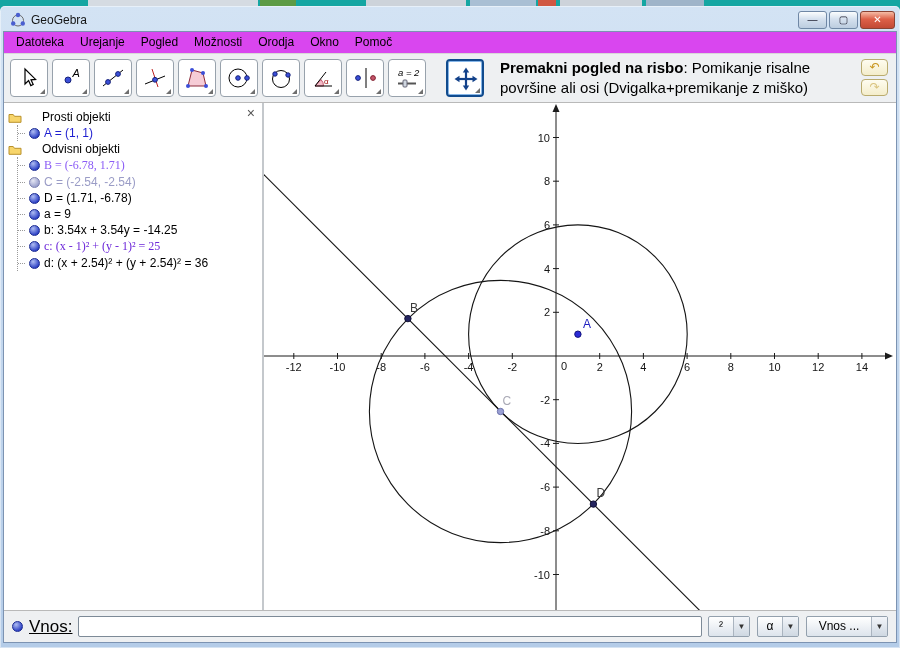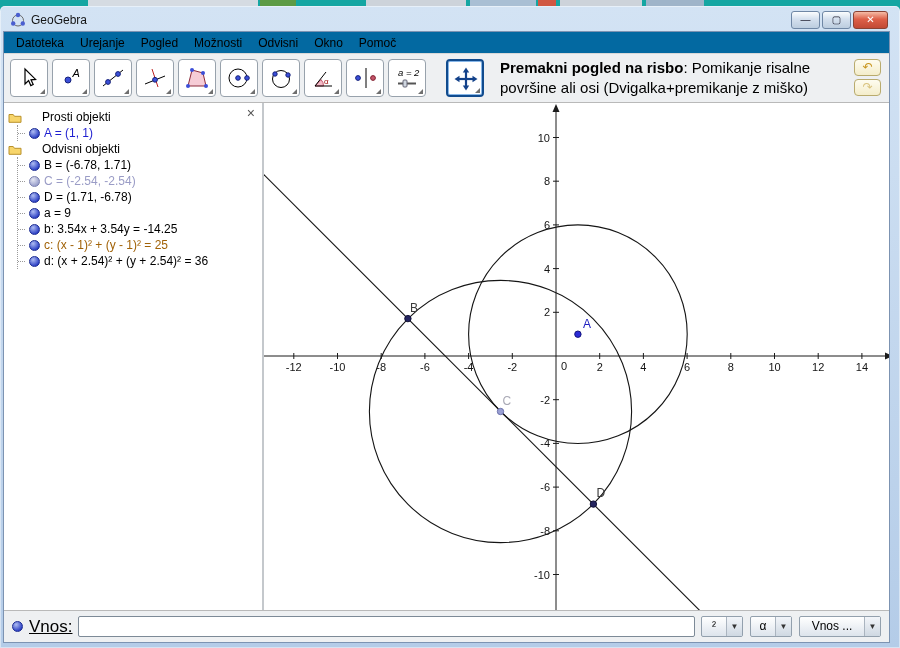--- a/index.html
+++ b/index.html
@@ -5,36 +5,36 @@
   html,body{margin:0;padding:0;}
   body{width:900px;height:648px;position:relative;overflow:hidden;
        font-family:"Liberation Sans",sans-serif;background:#15a6a2;}
 
   
   .frag{position:absolute;top:0;height:7px;}
 
   
   .window{position:absolute;top:6px;left:0;right:0;bottom:0;
           background:linear-gradient(#d3e3f4,#b4cce8);
-          border-radius:5px 5px 0 0;padding:0 10px 7px 3px;box-sizing:border-box;
+          border-radius:5px 5px 0 0;padding:0 3px 7px 3px;box-sizing:border-box;
           box-shadow:inset 0 0 0 1px rgba(255,255,255,.45);}
   .titlebar{height:23px;display:flex;align-items:center;gap:5px;padding:2px 2px 0 7px;}
   .titlebar .title{font-size:12px;color:#141414;}
   .win-buttons{margin-left:auto;display:flex;gap:2px;}
   .winbtn{width:27px;height:16px;border:1px solid #6f87a5;border-radius:3px;
           background:linear-gradient(#fbfdfe,#d4e0ee 45%,#bccddf);
           display:flex;align-items:center;justify-content:center;
           font-size:10px;line-height:10px;color:#223;cursor:pointer;}
   .winbtn.close{background:linear-gradient(#f5bca6,#dd6048 45%,#c24a35);color:#fff;width:33px;border-color:#8a4233;}
 
   .window-body{height:calc(100% - 23px);background:#eef0f2;border:1px solid #7c93b2;
                display:flex;flex-direction:column;box-sizing:border-box;}
 
-  .menubar{height:21px;background:#0369a1;border-bottom:1px solid #d8d8d8;
-           display:flex;align-items:center;padding-left:4px;font-size:12px;flex:none;}
+  .menubar{height:21px;background:#d946ef;border-bottom:1px solid #d8d8d8;
+           display:flex;padding-left:4px;font-size:12px;flex:none;}
   .menu-item{padding:3px 8px;cursor:default;}
 
   .toolbar{height:48px;background:#eef0f2;border-bottom:1px solid #b9b9b9;
            display:flex;align-items:center;padding:0 6px;position:relative;flex:none;}
   .tool-btn{width:38px;height:38px;background:#fff;border:1px solid #98a2ac;border-radius:4px;
             margin-right:4px;position:relative;padding:5px;box-sizing:border-box;cursor:pointer;}
   .tool-btn svg{width:26px;height:26px;display:block;}
   .tool-btn::after{content:"";position:absolute;right:2px;bottom:2px;
                    border-bottom:5px solid #6f6f6f;border-left:5px solid transparent;}
   .tool-btn.selected{border:2px solid #104b8e;box-shadow:inset 0 0 0 1px #86b6e8;margin-left:16px;}
@@ -109,21 +109,21 @@
     </span>
   </div>
 
   <div class="window-body">
 
     <div class="menubar">
         <span class="menu-item">Datoteka</span>
         <span class="menu-item">Urejanje</span>
         <span class="menu-item">Pogled</span>
         <span class="menu-item">Možnosti</span>
-        <span class="menu-item">Odvisni</span>
+        <span class="menu-item">Orodja</span>
         <span class="menu-item">Okno</span>
         <span class="menu-item">Pomoč</span>
       </div>
 
     <div class="toolbar">
       <button class="tool-btn">
         <svg viewBox="0 0 26 26">
             <polygon points="9,4 9,19 12.6,15.6 14.8,20.6 17.2,19.5 15,14.8 19.6,14.4" fill="#fff" stroke="#000" stroke-width="1.2"></polygon>
           </svg>
       </button>
@@ -234,41 +234,41 @@
             <div class="tree-group">
               <div class="tree-header">
                 <svg width="14" height="11">
                   <path d="M1 2.5 h4.2 l1.3 1.8 h6.5 v6 h-12 z" fill="#f7d56b" stroke="#b9912b"></path>
                 </svg>
                 <span>Odvisni objekti</span>
               </div>
               <div class="tree-children">
                 <div class="tree-row">
                   <span class="marble"></span>
-                  <span class="row-text" style="color: #000000;">B = (-6.78, 1.71)</span>
+                  <span class="row-text" style="color: #8b5cf6; font-family: Liberation Serif, serif;">B = (-6.78, 1.71)</span>
                 </div>
                 <div class="tree-row">
                   <span class="marble muted"></span>
                   <span class="row-text" style="color: rgb(154, 156, 198); text-align: center;">C = (-2.54, -2.54)</span>
                 </div>
                 <div class="tree-row">
                   <span class="marble"></span>
                   <span class="row-text" style="color: rgb(0, 0, 0);">D = (1.71, -6.78)</span>
                 </div>
                 <div class="tree-row">
                   <span class="marble"></span>
                   <span class="row-text" style="color: rgb(0, 0, 0);">a = 9</span>
                 </div>
                 <div class="tree-row">
                   <span class="marble"></span>
                   <span class="row-text" style="color: rgb(0, 0, 0);">b: 3.54x + 3.54y = -14.25</span>
                 </div>
                 <div class="tree-row">
                   <span class="marble"></span>
-                  <span class="row-text" style="color: #a16207;">c: (x - 1)² + (y - 1)² = 25</span>
+                  <span class="row-text" style="color: #6d28d9; font-family: Liberation Serif, serif;">c: (x - 1)² + (y - 1)² = 25</span>
                 </div>
                 <div class="tree-row">
                   <span class="marble"></span>
                   <span class="row-text" style="color: rgb(0, 0, 0);">d: (x + 2.54)² + (y + 2.54)² = 36</span>
                 </div>
               </div>
             </div>
           </div>
       </div>
       <div class="graphics">

